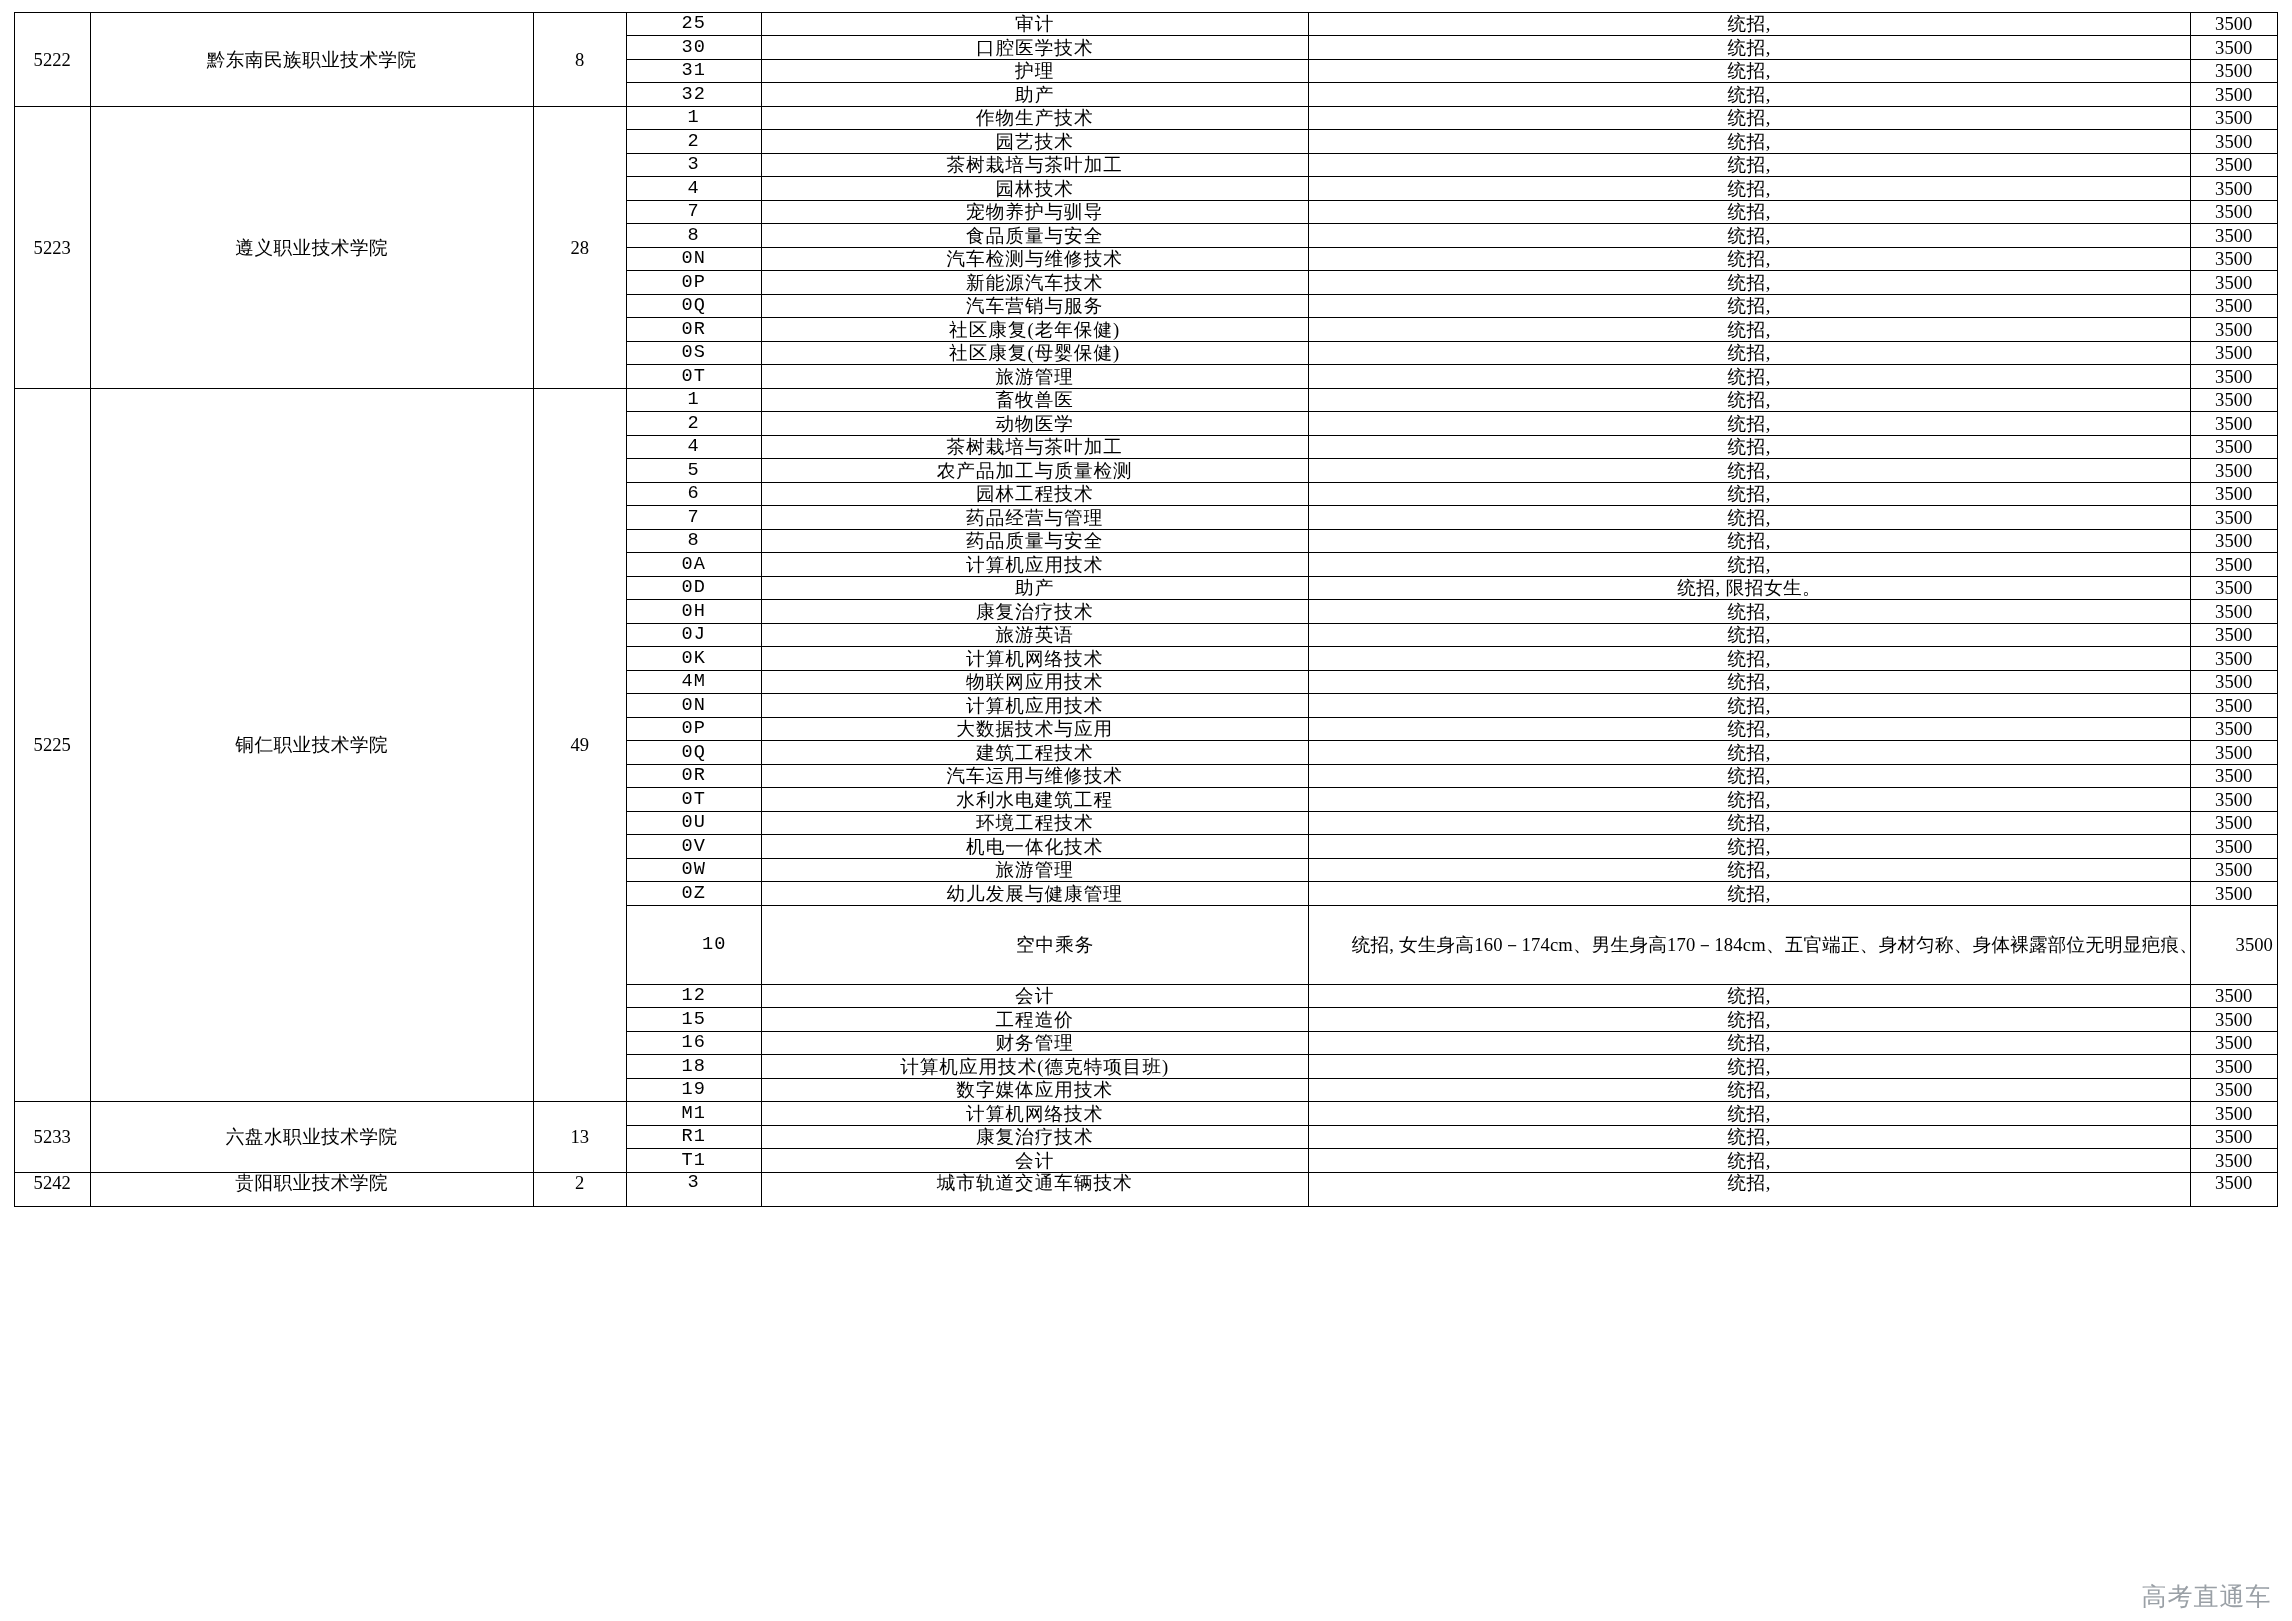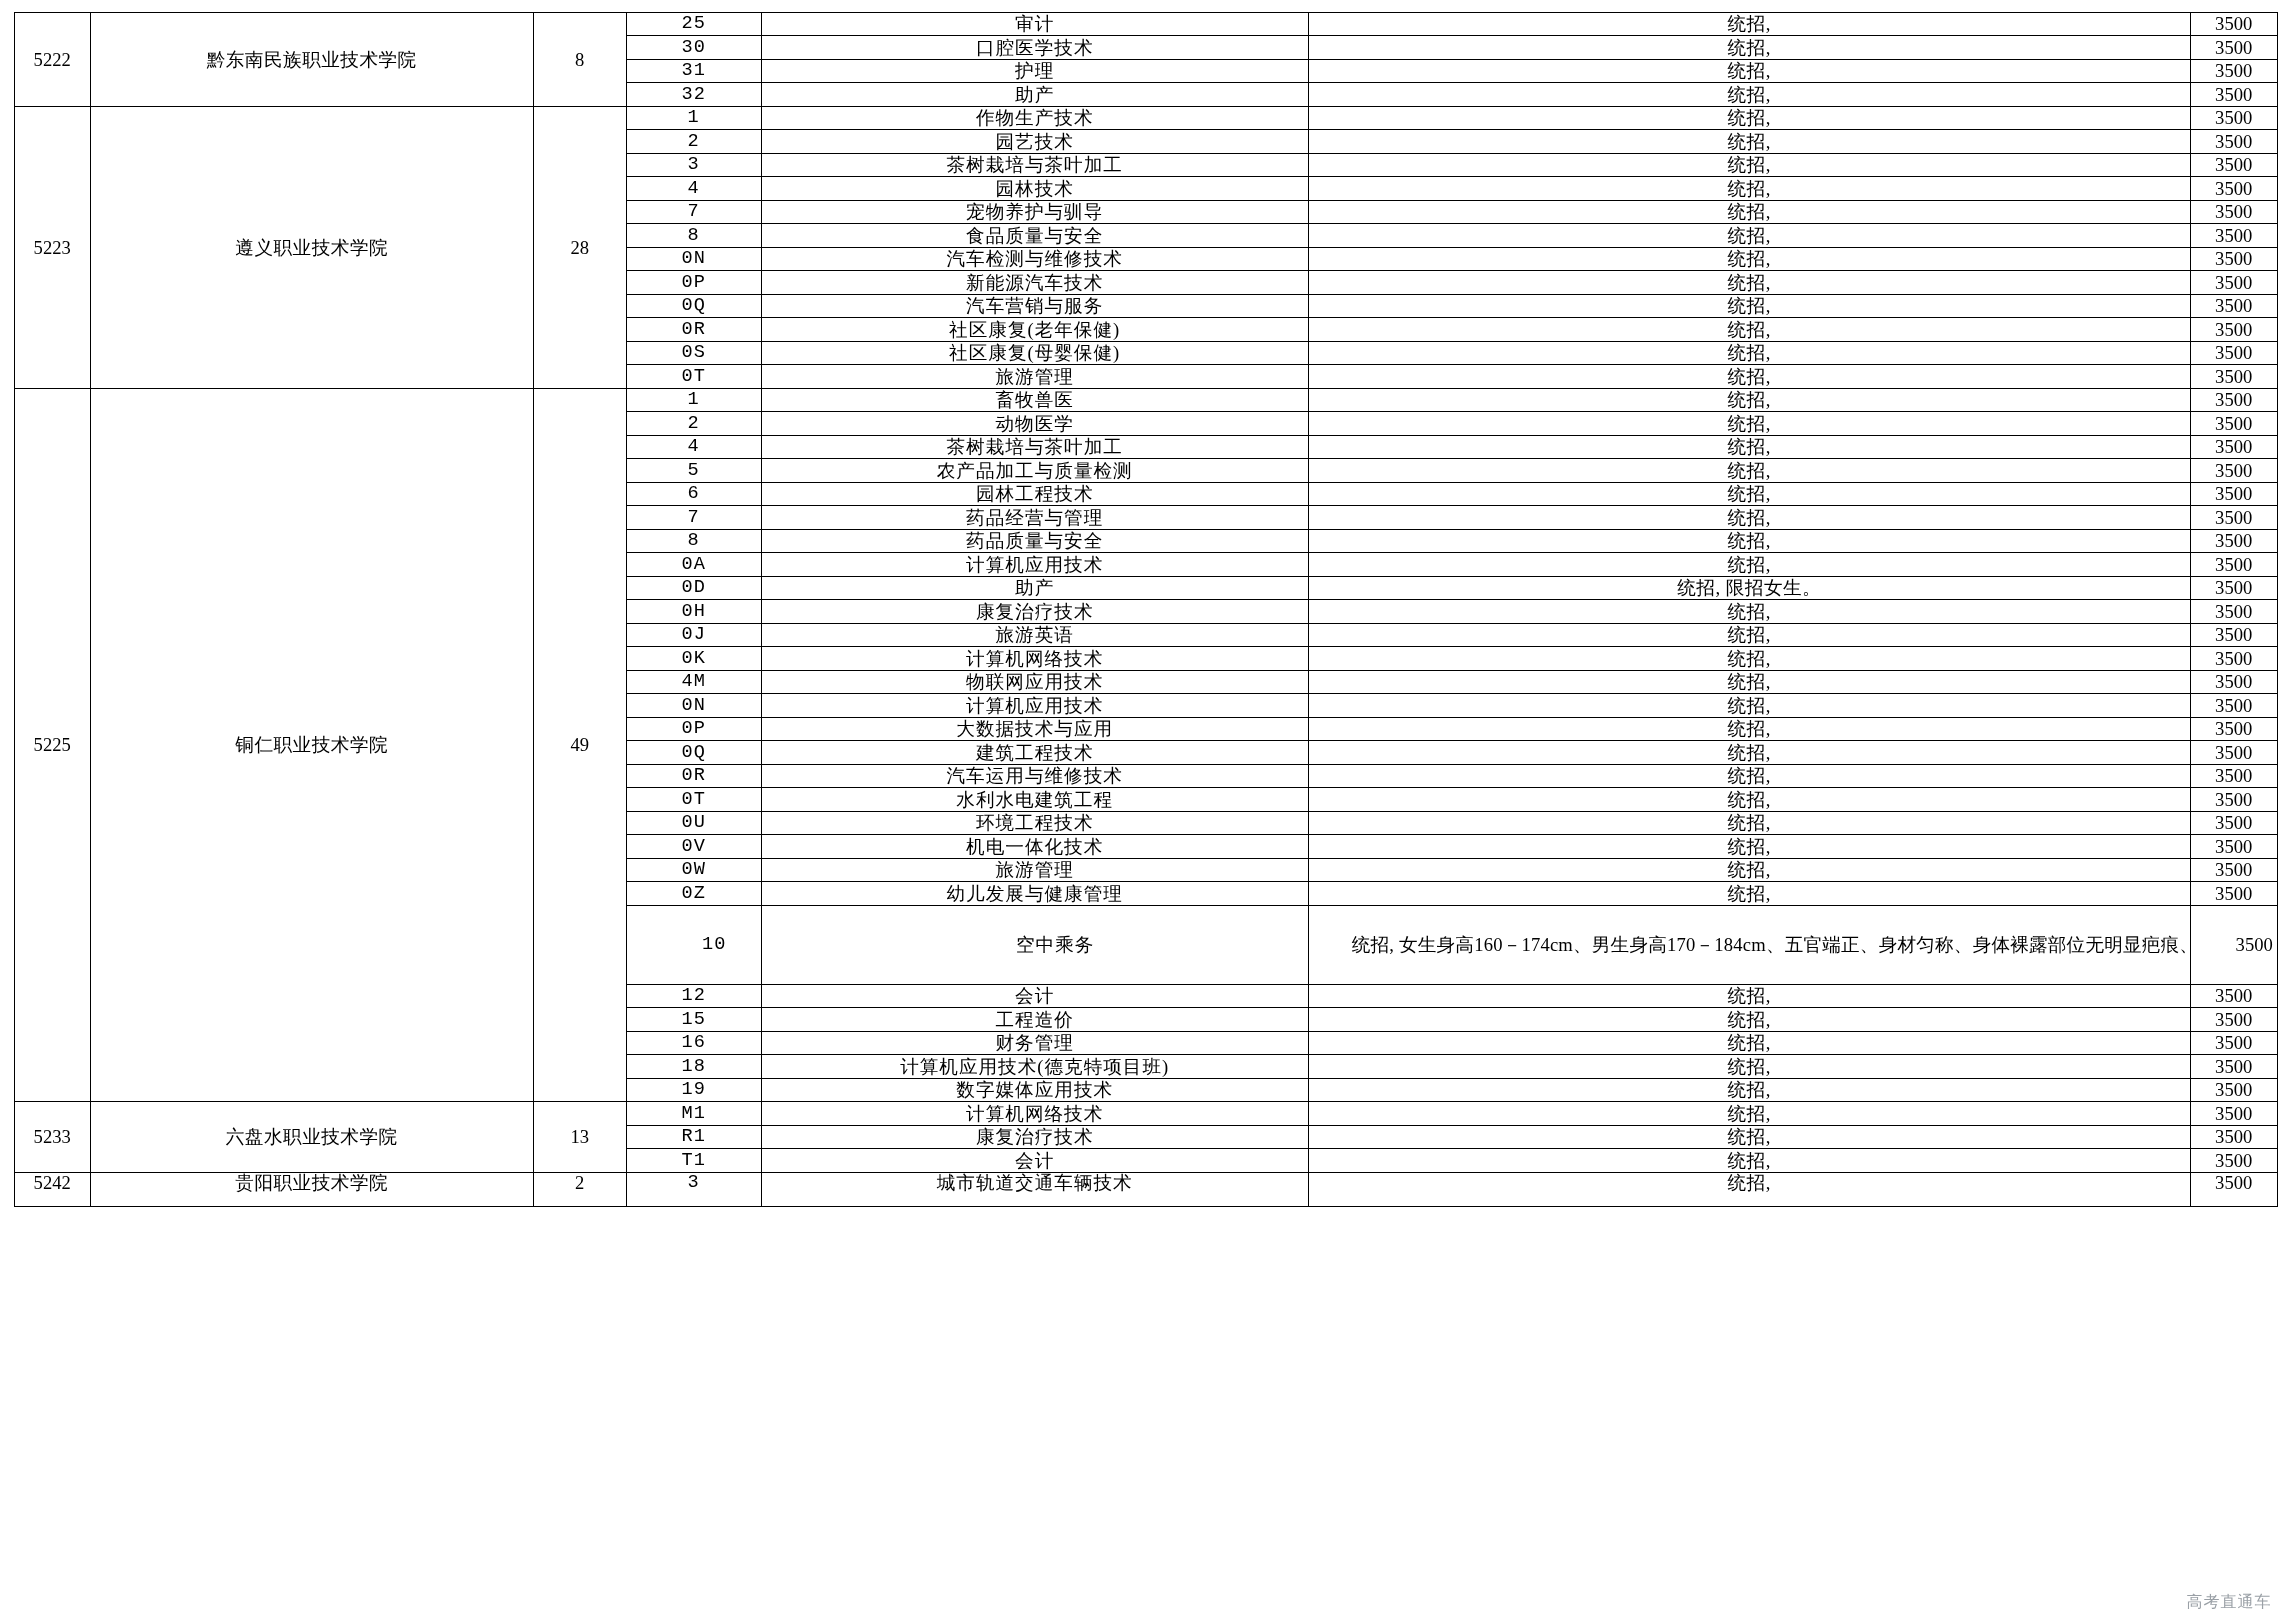--- a/index.html
+++ b/index.html
@@ -81,21 +81,21 @@
     letter-spacing: 0.2px;
   }
   tr.row-std td { height: 22.5px; }
   tr.row-tall td { height: 78px; padding-left: 43px; }
   tr.row-clip td { height: 12.7px; padding-bottom: 13.7px; }
   .watermark {
     position: absolute;
     right: 21.6px;
     bottom: 7.8px;
     font-family: "Liberation Sans", sans-serif;
-    font-size: 16px;
+    font-size: 25px;
     color: #9aa0a6;
     letter-spacing: 1px;
   }
 </style>
 </head>
 <body>
 
 <div id="page">
   <table class="admission">
     <colgroup>

